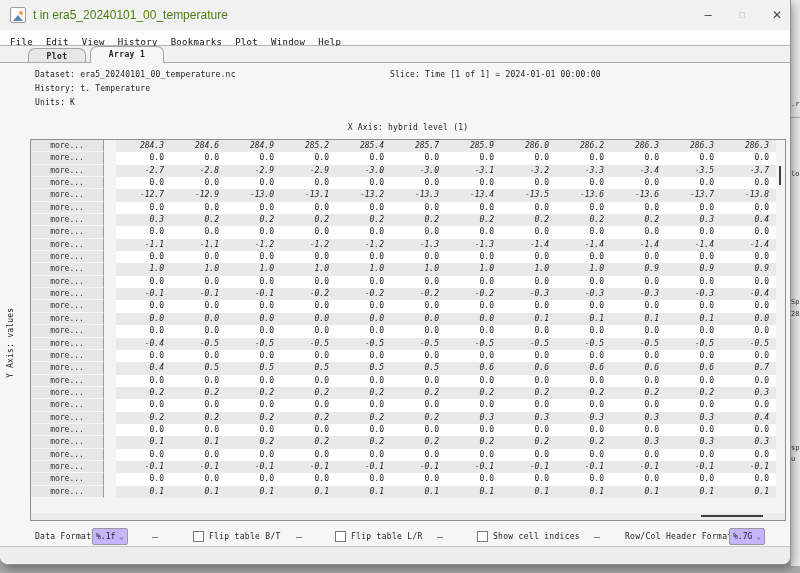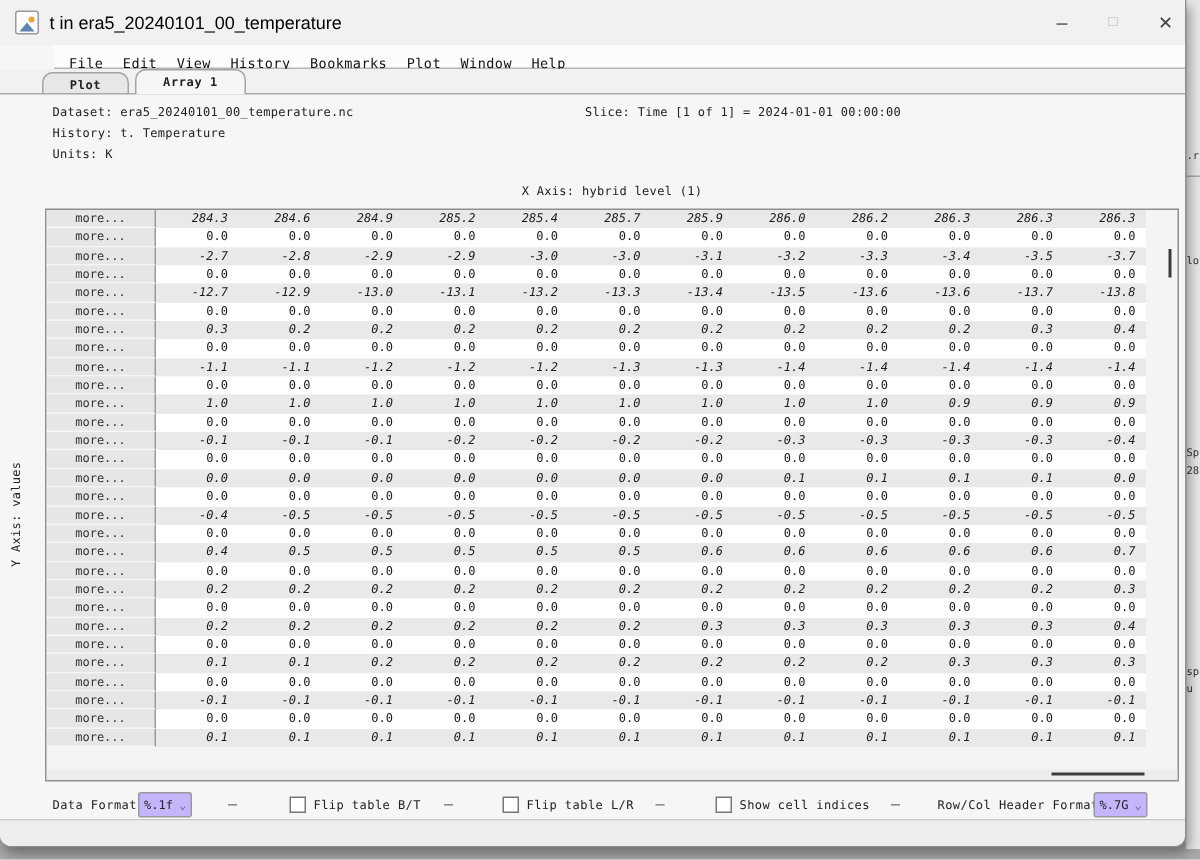--- a/index.html
+++ b/index.html
@@ -19,30 +19,30 @@
 
   
   .titlebar { position:absolute; left:0; top:0; right:0; height:30px; background:#f1f1f1; }
   .app-icon { position:absolute; left:10px; top:7px; width:16px; height:16px;
     background:#fdfdfd; border:1px solid #9a9a9a; border-radius:2px; }
   .app-icon::before { content:""; position:absolute; left:2px; top:7px; width:0; height:0;
     border-left:5px solid transparent; border-right:5px solid transparent; border-bottom:6px solid #5b84b1; }
   .app-icon::after { content:""; position:absolute; right:2px; top:3px; width:4px; height:4px;
     border-radius:50%; background:#e8a33d; }
   .title-text { position:absolute; left:33px; top:8px; font-family:"Liberation Sans", sans-serif;
-    font-size:12px; color:#000000; white-space:nowrap; }
+    font-size:12px; color:#4d7c0f; white-space:nowrap; }
   .winbtn { position:absolute; top:0; width:36px; height:30px; text-align:center; line-height:30px;
     font-family:"Liberation Sans", sans-serif; color:#444; }
   .winbtn.min { left:690px; font-size:13px; }
   .winbtn.max { left:724px; font-size:10px; color:#b9b9b9; }
   .winbtn.close { left:759px; font-size:12px; }
 
   
   .menubar { position:absolute; left:0; top:30px; right:0; height:16px; background:#fcfcfc;
-    border-bottom:1px solid #b5b5b5; padding-left:5px;margin-left:36px; }
+    border-bottom:1px solid #b5b5b5; padding-left:5px; }
   .menu-item { display:inline-block; padding:0 5px; margin-right:3px; font-size:9px;
     line-height:15px; color:#111; letter-spacing:.3px; }
 
   
   .tabbar { position:absolute; left:0; top:46px; right:0; height:17px; background:#f1f1f1; }
   .tab { position:absolute; bottom:0; height:15px; font-size:8px; font-weight:bold; color:#222;
     text-align:center; line-height:15px; border:1px solid #a3a3a3; border-bottom:none;
     border-radius:7px 7px 0 0; background:#e7e7e7; letter-spacing:.4px; }
   .tab.inactive { left:28px; width:58px; }
   .tab.active { left:90px; width:74px; height:17px; background:#f6f6f6; z-index:3; }
@@ -62,21 +62,21 @@
 
   
   .table { position:absolute; left:30px; top:139px; width:756px; height:382px;
     background:#f4f4f4; border:1px solid #8f8f8f; overflow:hidden; }
   .thead { display:flex; height:15px; background:#efefef; border-bottom:1px solid #9a9a9a; }
   .corner { width:73px; border-right:1px solid #9a9a9a; background:#efefef; }
   .th { width:55px; font-size:8px; color:#222; text-align:center; line-height:15px;
     border-right:1px solid #dadada; }
   .thead .fill { flex:1; border-left:1px solid #dadada; }
   .tbody { }
-  .trow { display:flex; height:12.35px; }
+  .trow { display:flex; height:12.35px;gap:12px; }
   .rowhead { width:73px; background:#e6e6e6; border-right:1px solid #9a9a9a;
     border-bottom:1px solid #f6f6f6; font-size:8px; color:#333; text-align:center;
     line-height:11px; overflow:hidden; }
   .cells { display:flex; width:660px; background:#fff; }
   .trow.stripe .cells { background:#e9e9e9;font-style:italic; }
   .td { width:55px; font-size:8px; color:#1c1c1c; text-align:right; padding-right:7px;
     line-height:12px; overflow:hidden; }
   .table .bottom-strip { position:absolute; left:0; right:0; bottom:0; height:7px; background:#ececec; }
   .vscroll-thumb { position:absolute; left:748px; top:26px; width:2px; height:19px; background:#3c3c3c; }
   .hscroll-thumb { position:absolute; left:670px; bottom:3px; width:62px; height:2px; background:#3c3c3c; }

